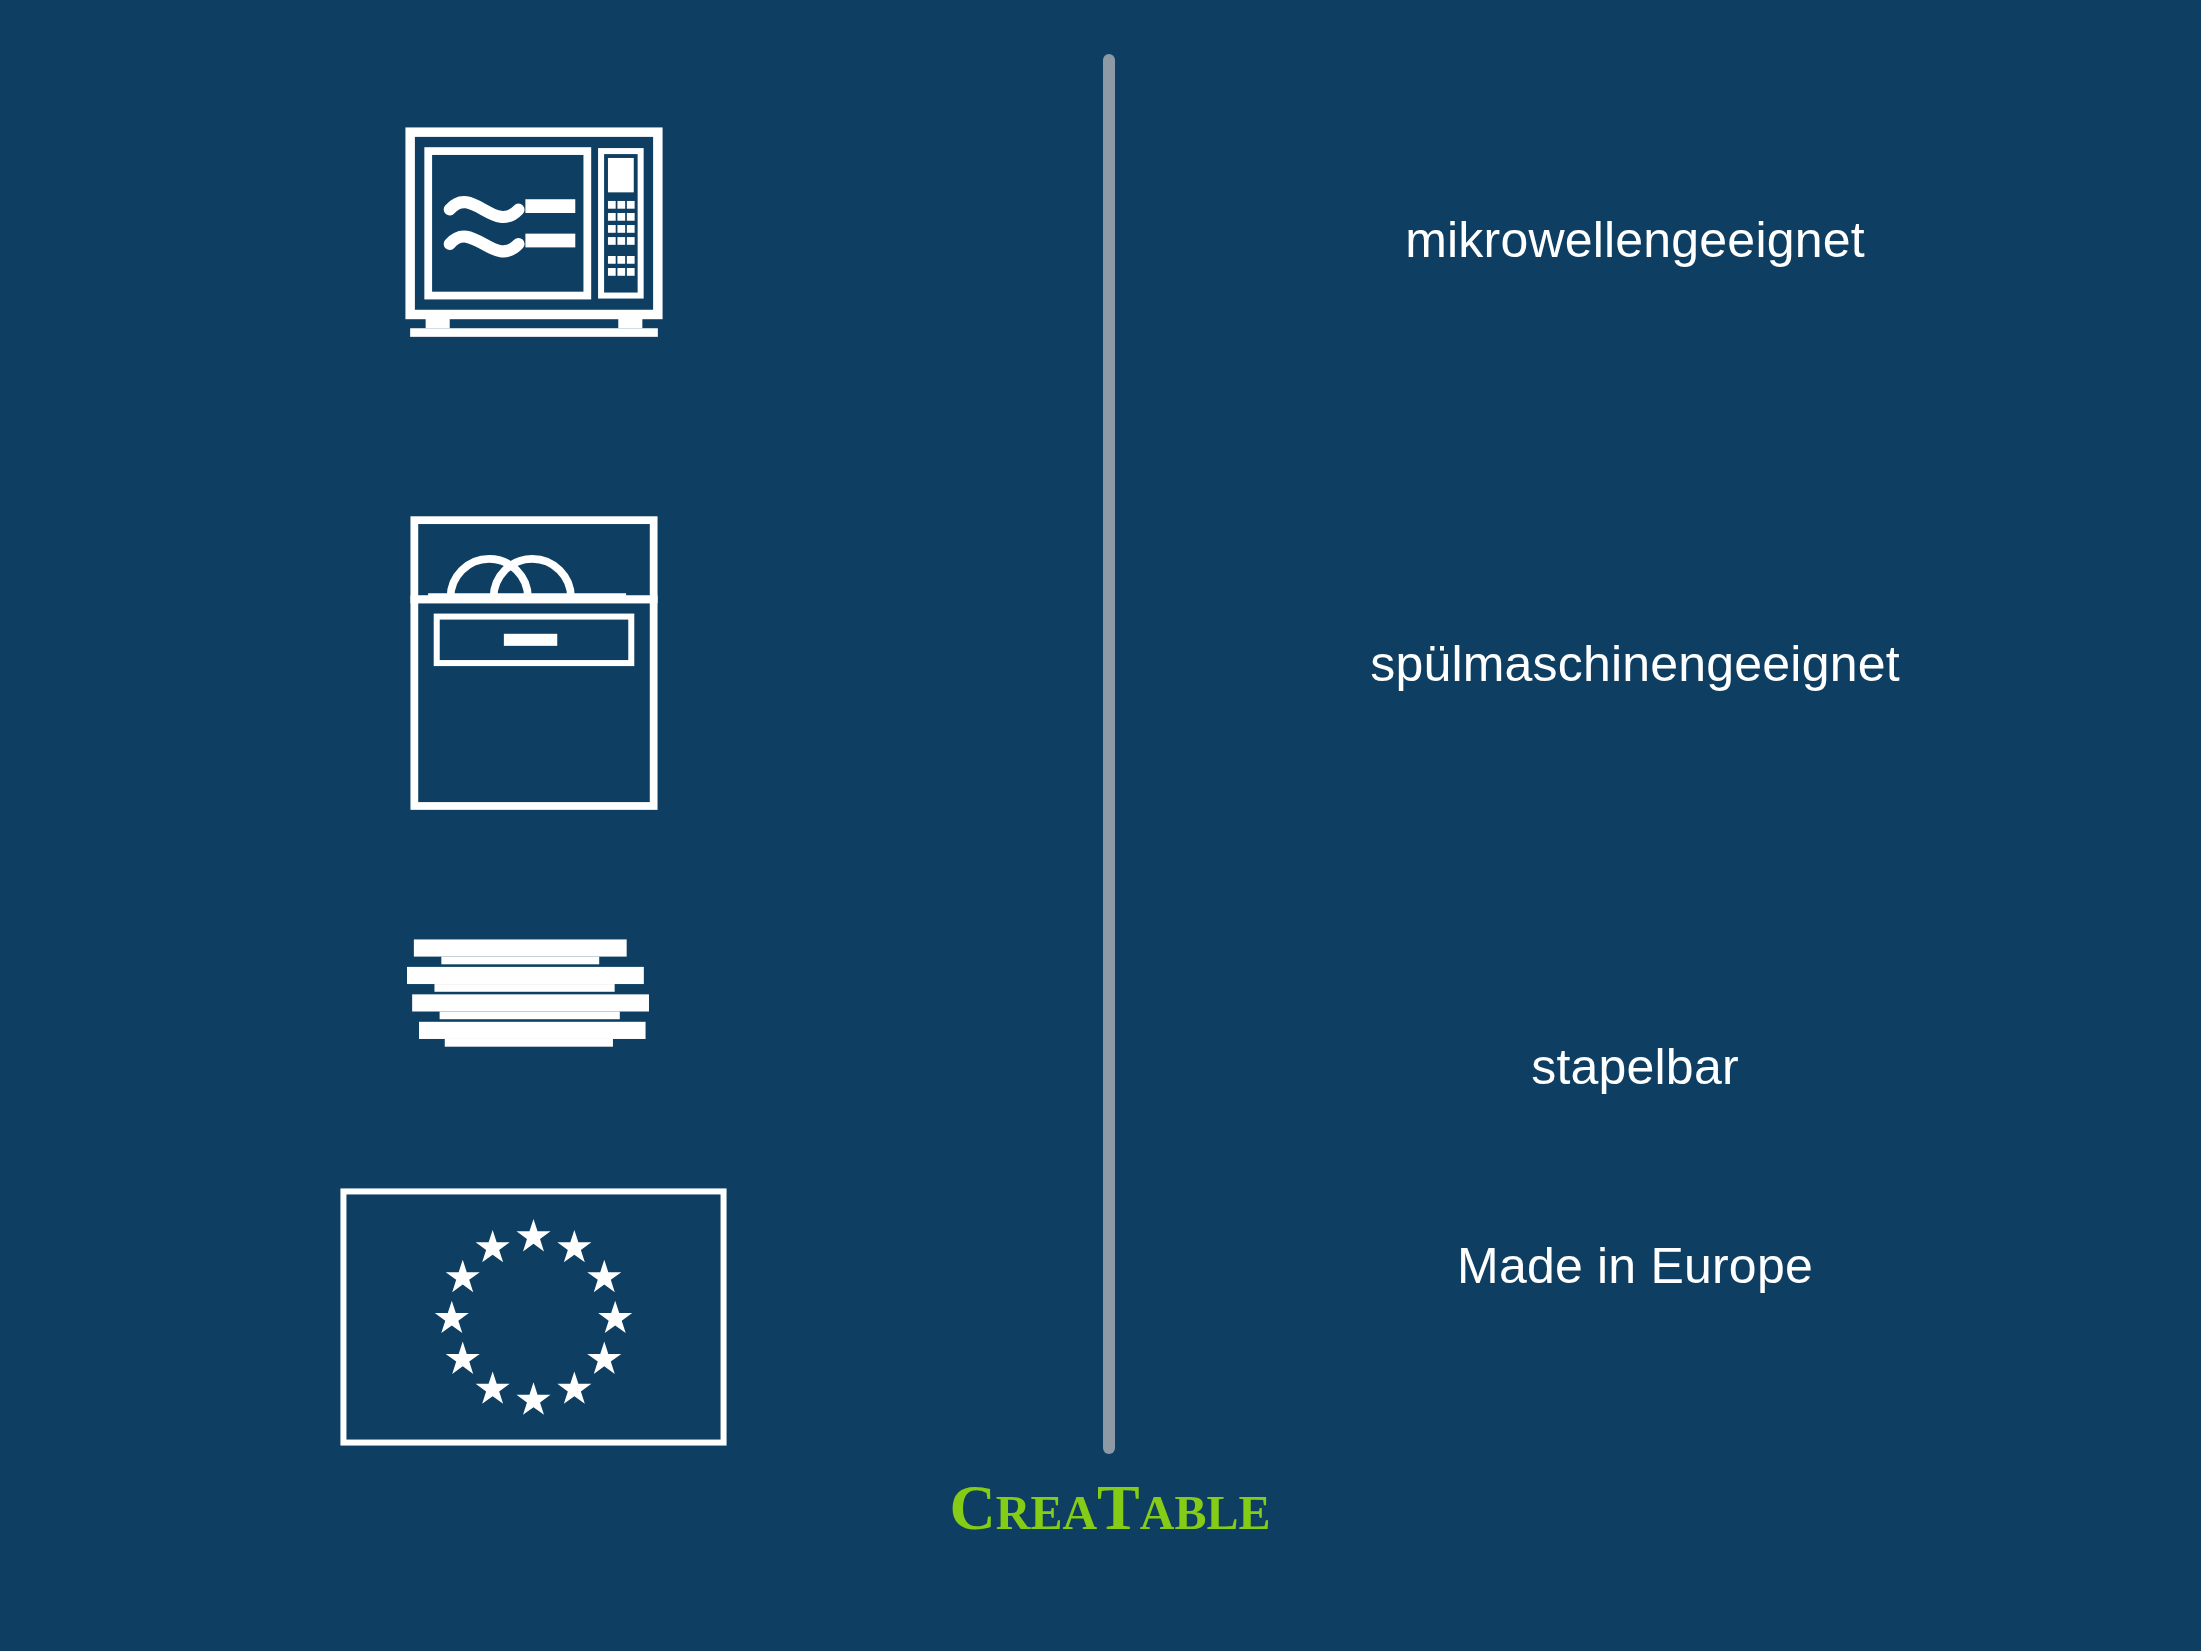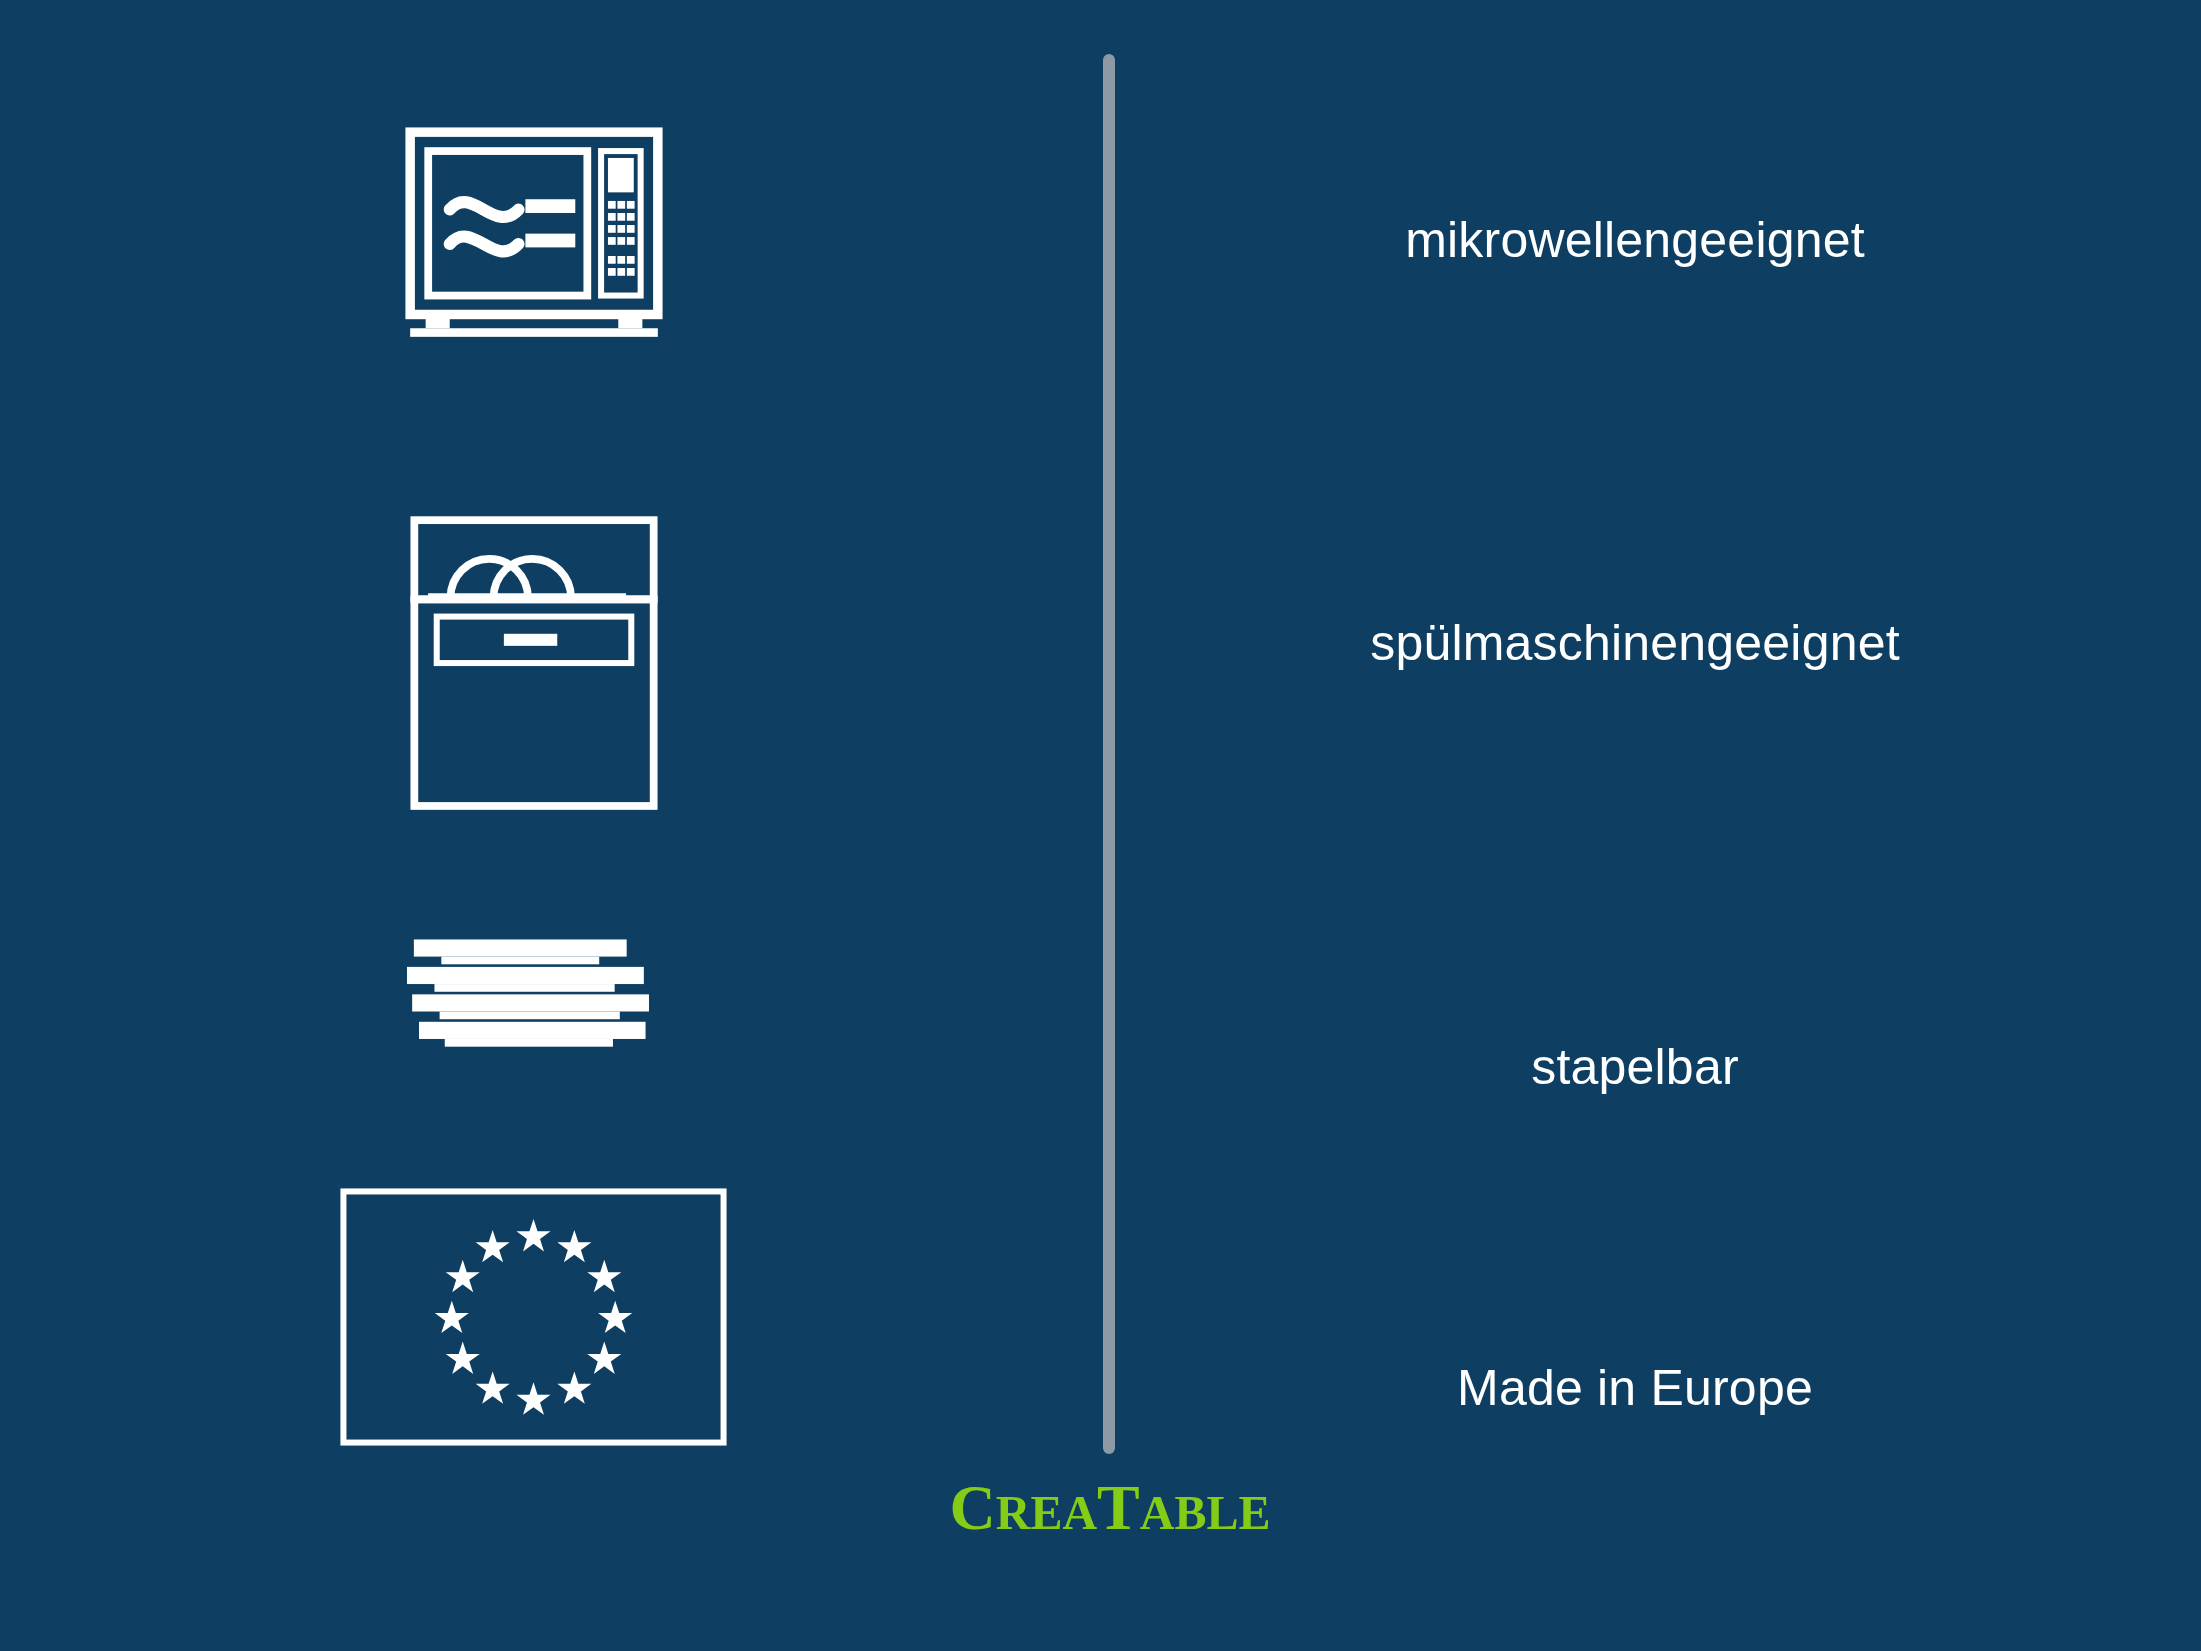--- a/index.html
+++ b/index.html
@@ -59,27 +59,27 @@
     letter-spacing: 0.2px;
     color: #ffffff;
     line-height: 1.1;
   }
 
   
   #row-microwave .icon-cell { top: 122px; height: 224px; }
   #row-microwave .label-cell { top: 213px; }
 
   #row-dishwasher .icon-cell { top: 508px; height: 310px; }
-  #row-dishwasher .label-cell { top: 616px; }
+  #row-dishwasher .label-cell { top: 637px; }
 
   #row-stackable .icon-cell { top: 929px; height: 146px; }
   #row-stackable .label-cell { top: 1040px; }
 
   #row-europe .icon-cell { top: 1179px; height: 275px; }
-  #row-europe .label-cell { top: 1361px; }
+  #row-europe .label-cell { top: 1239px; }
 
   
   .logo {
     position: absolute;
     left: 912px;
     top: 1476px;
     width: 396px;
     text-align: center;
     color: #84cc16;
   }

